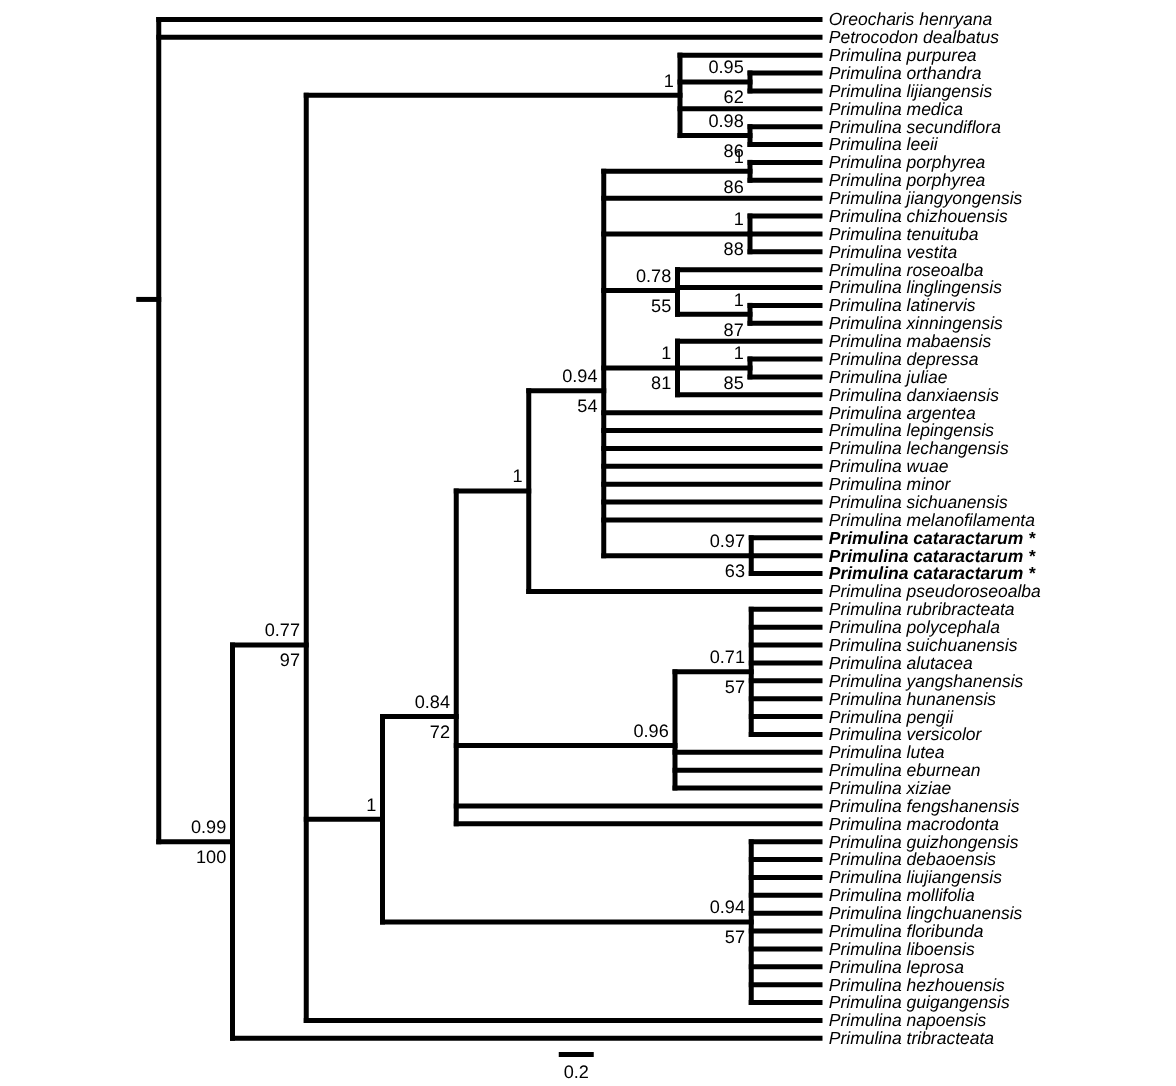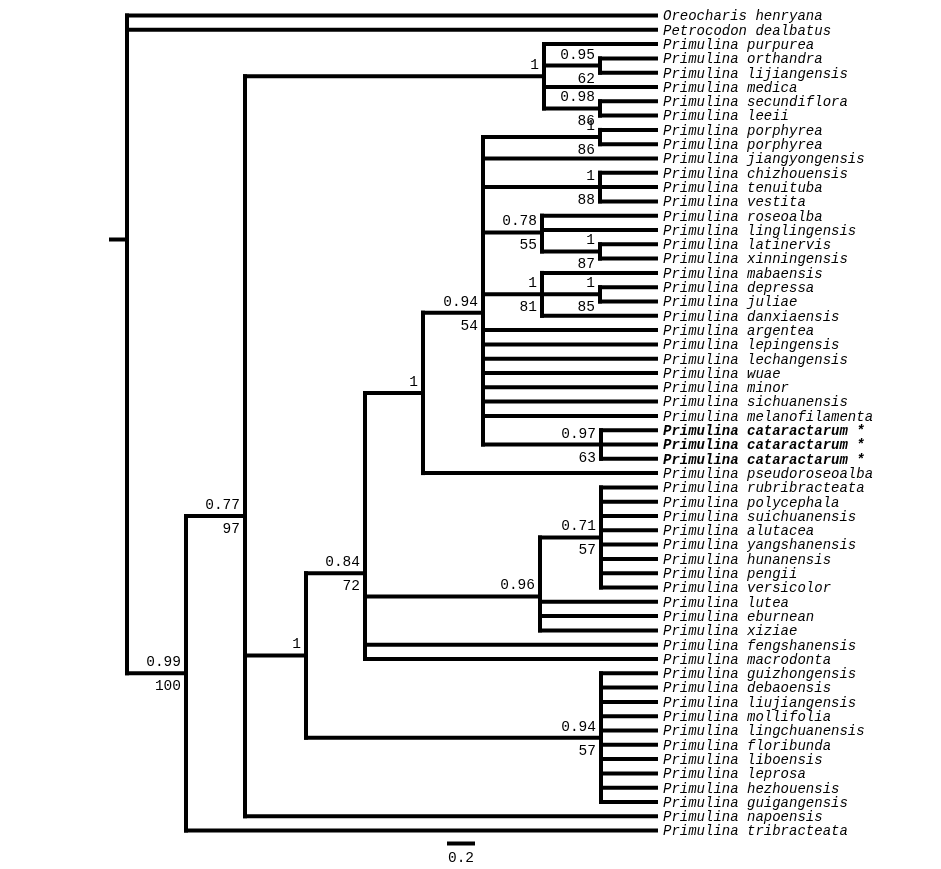--- a/index.html
+++ b/index.html
@@ -1,19 +1,19 @@
 <!DOCTYPE html>
 <html><head>
 <meta charset="utf-8">
 <style>
   html, body { margin: 0; padding: 0; background: #ffffff; }
   .figure-wrap {
     width: 919px; height: 869px; background: #ffffff;
     position: relative; overflow: hidden;
-    font-family: Liberation Mono, monospace;
+    font-family: Liberation Sans, sans-serif;
     border-radius: 13px;
   }
   svg text { fill: #000000; }
   .taxon { font-style: italic; font-size: 14px; }
   .taxon-bold { font-style: italic; font-weight: bold; font-size: 14px; }
   .support { font-size: 14.5px; }
   .scalebar-label { font-size: 14.5px; }
 </style>
 </head>
 <body>

